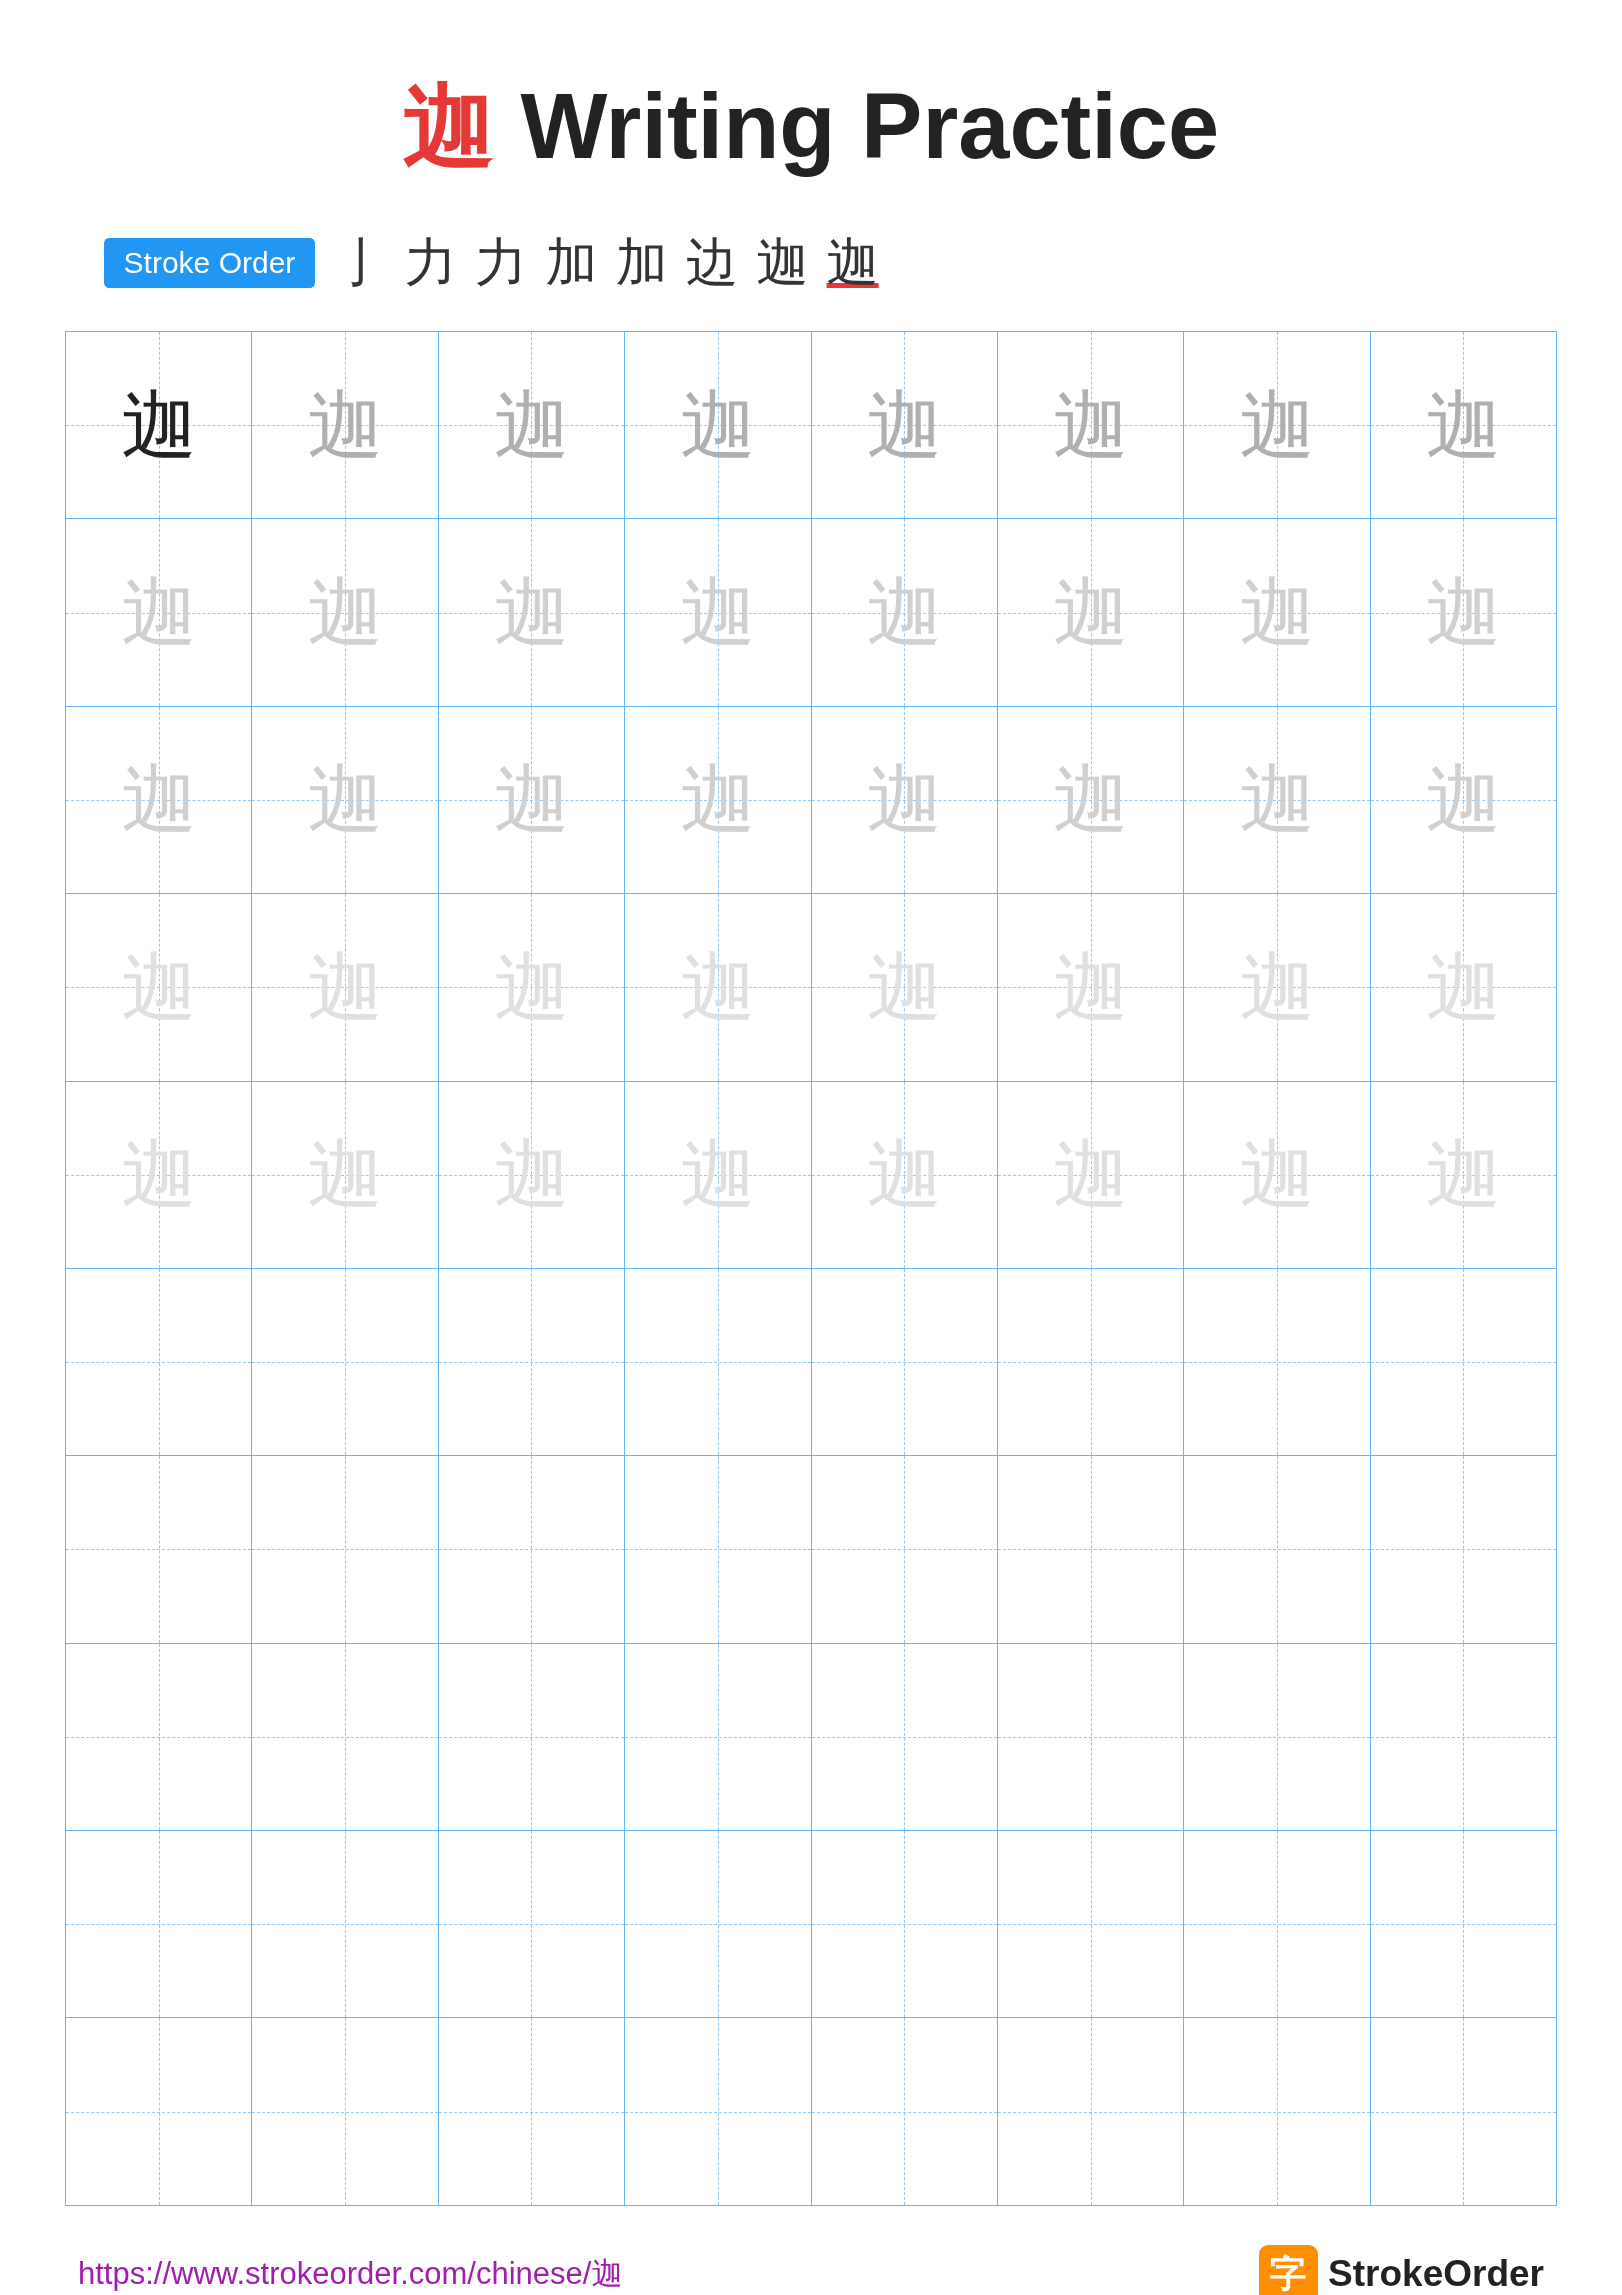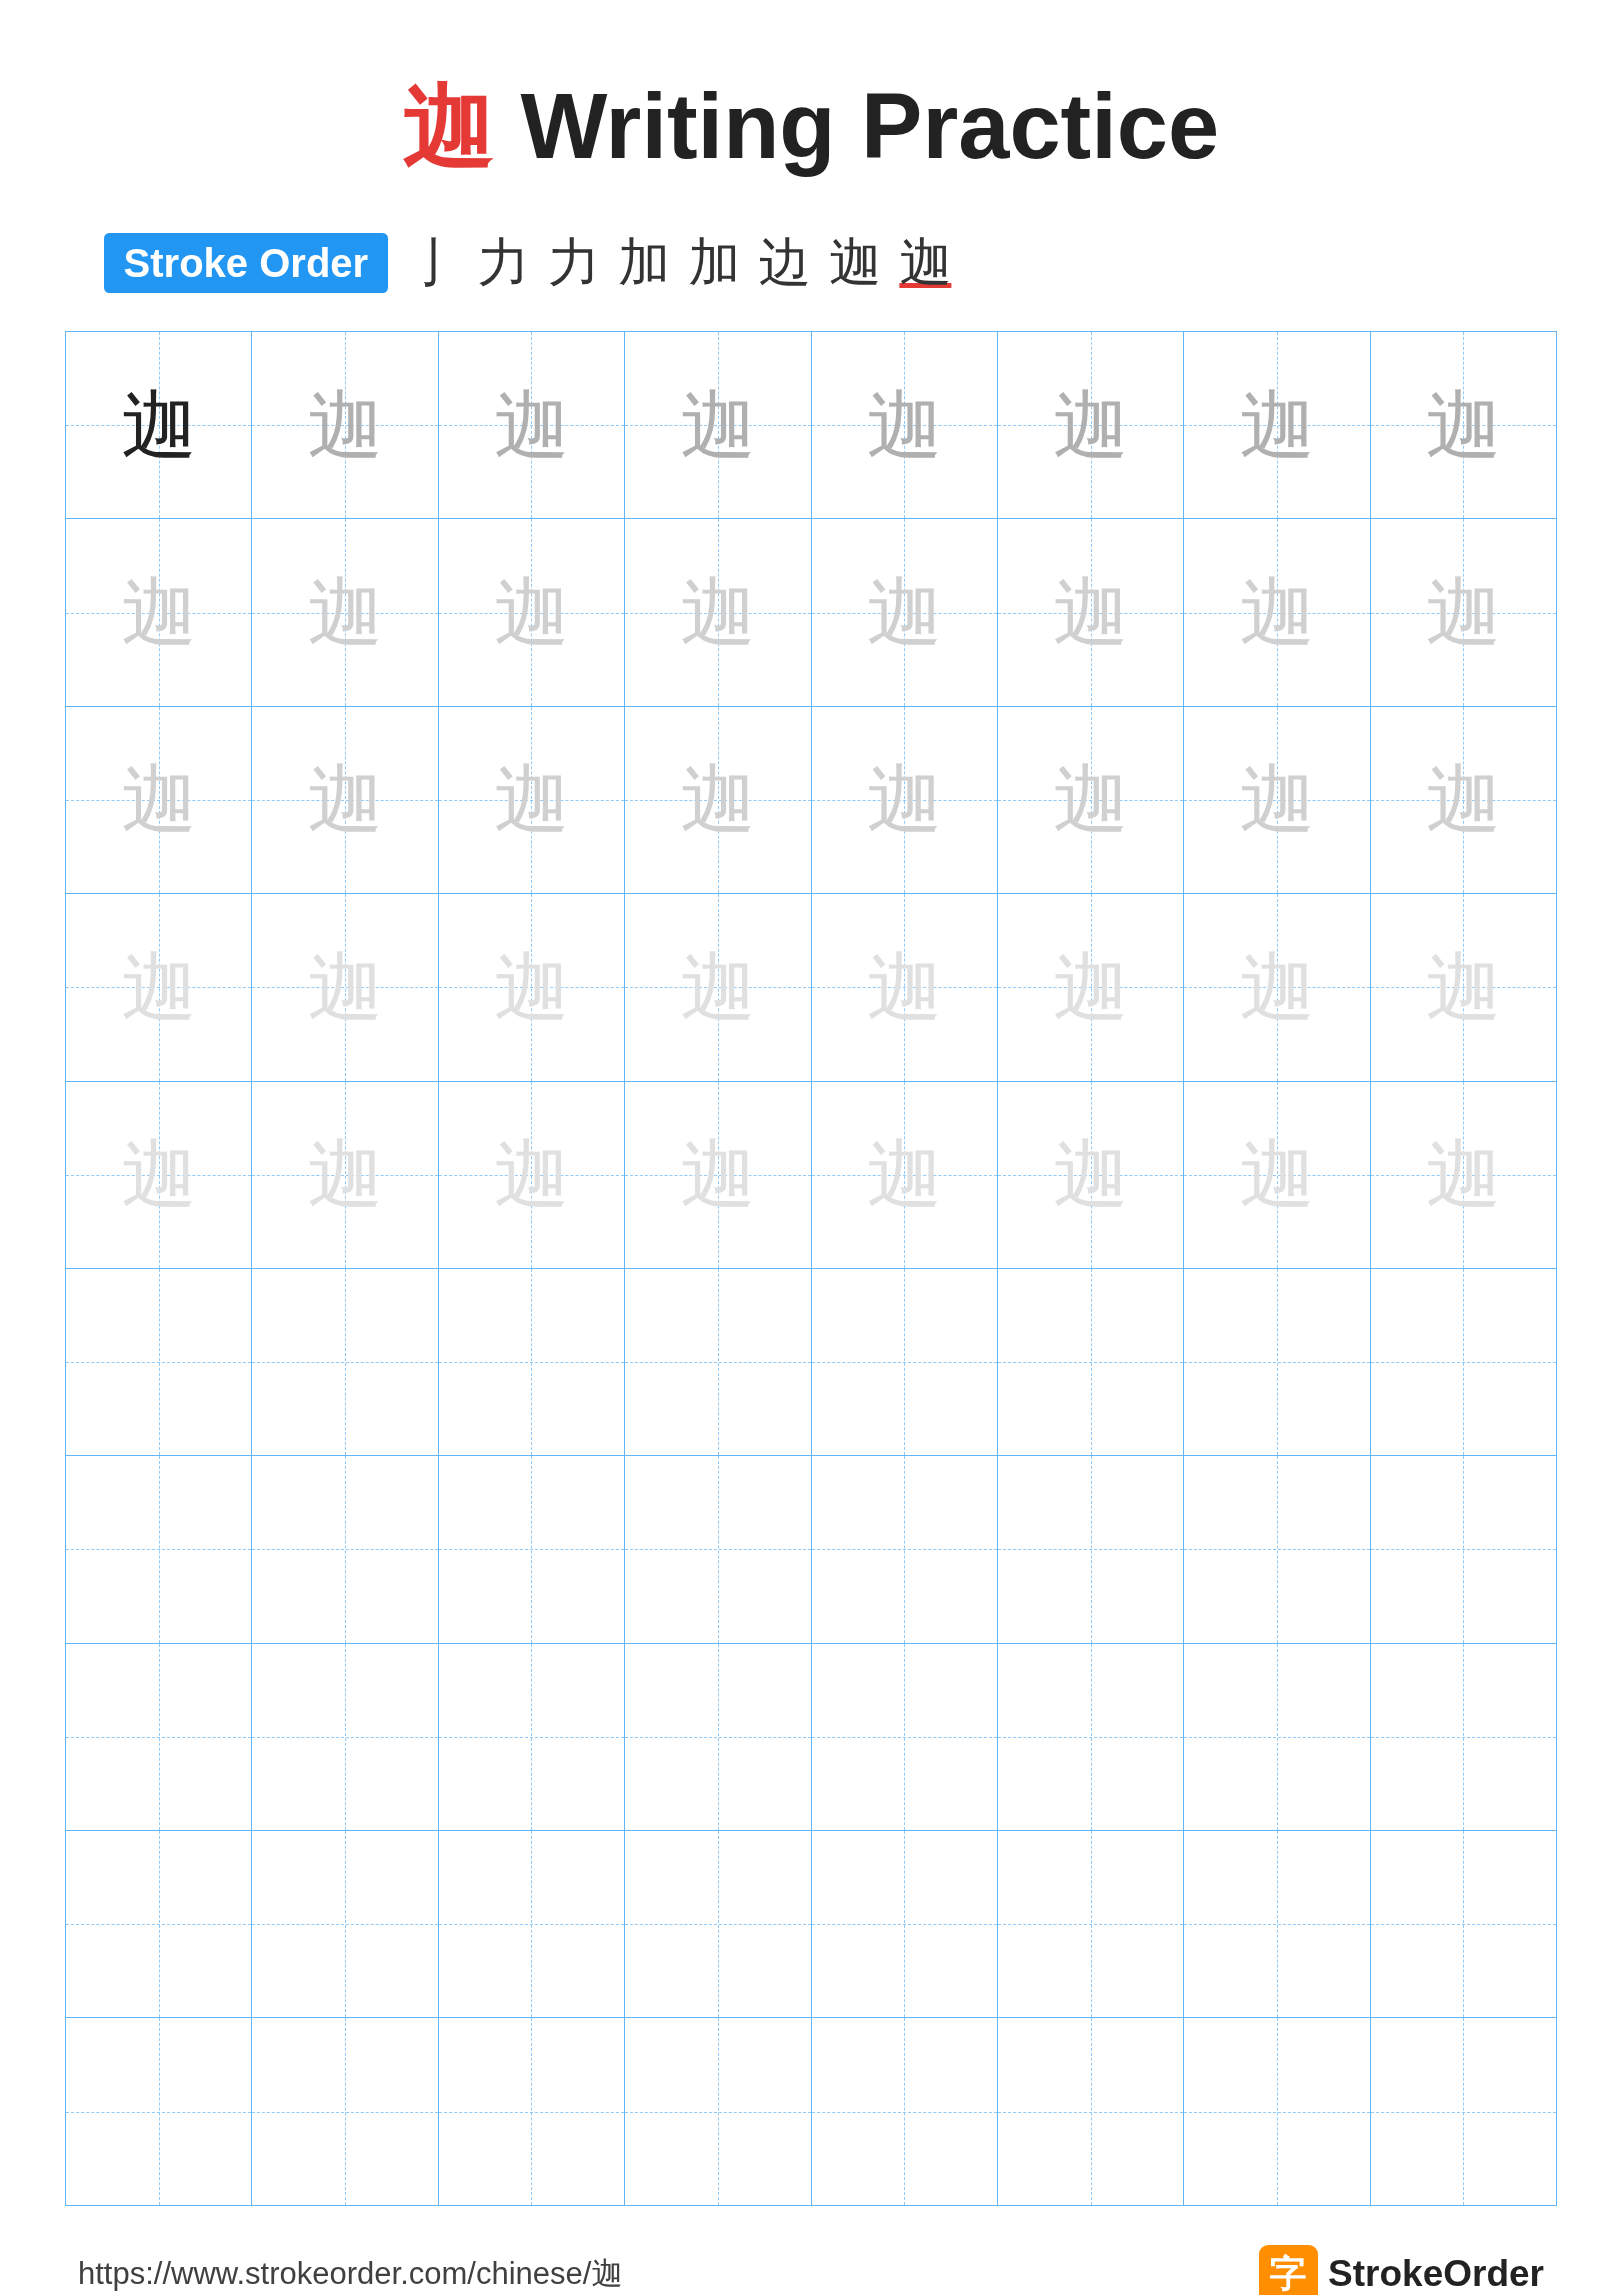--- a/index.html
+++ b/index.html
@@ -36,23 +36,23 @@
       display: flex;
       align-items: center;
       gap: 19.6px;
       margin-bottom: 33px;
       margin-left: 39px;
     }
 
     .stroke-order-badge {
       background: #2196f3;
       color: #fff;
-      font-size: 40px;
+      font-size: 30px;
       font-family: sans-serif;
-      font-weight: bold;
+      font-weight: normal;
       padding: 7.9px 19.6px;
       border-radius: 5.2px;
       white-space: nowrap;
     }
 
     .stroke-chars {
       display: flex;
       align-items: center;
       gap: 18.3px;
       font-size: 52px;
@@ -146,21 +146,21 @@
     
     .footer {
       display: flex;
       justify-content: space-between;
       align-items: center;
       margin-top: 39px;
       padding: 0 13px;
     }
 
     .footer-url {
-      color: #404040;
+      color: #a21caf;
       font-size: 31px;
       font-family: sans-serif;
       text-decoration: none;
     }
 
     .footer-brand {
       display: flex;
       align-items: center;
       gap: 10.5px;
       font-size: 37px;

